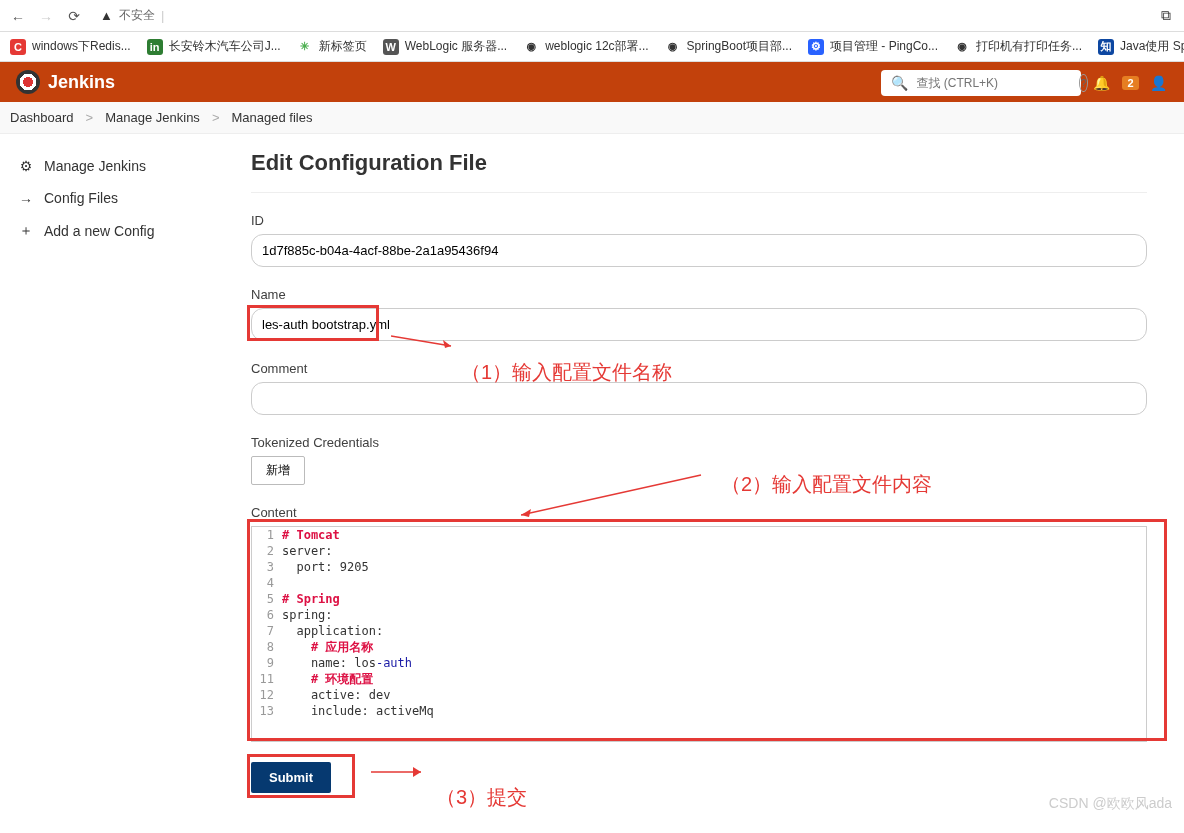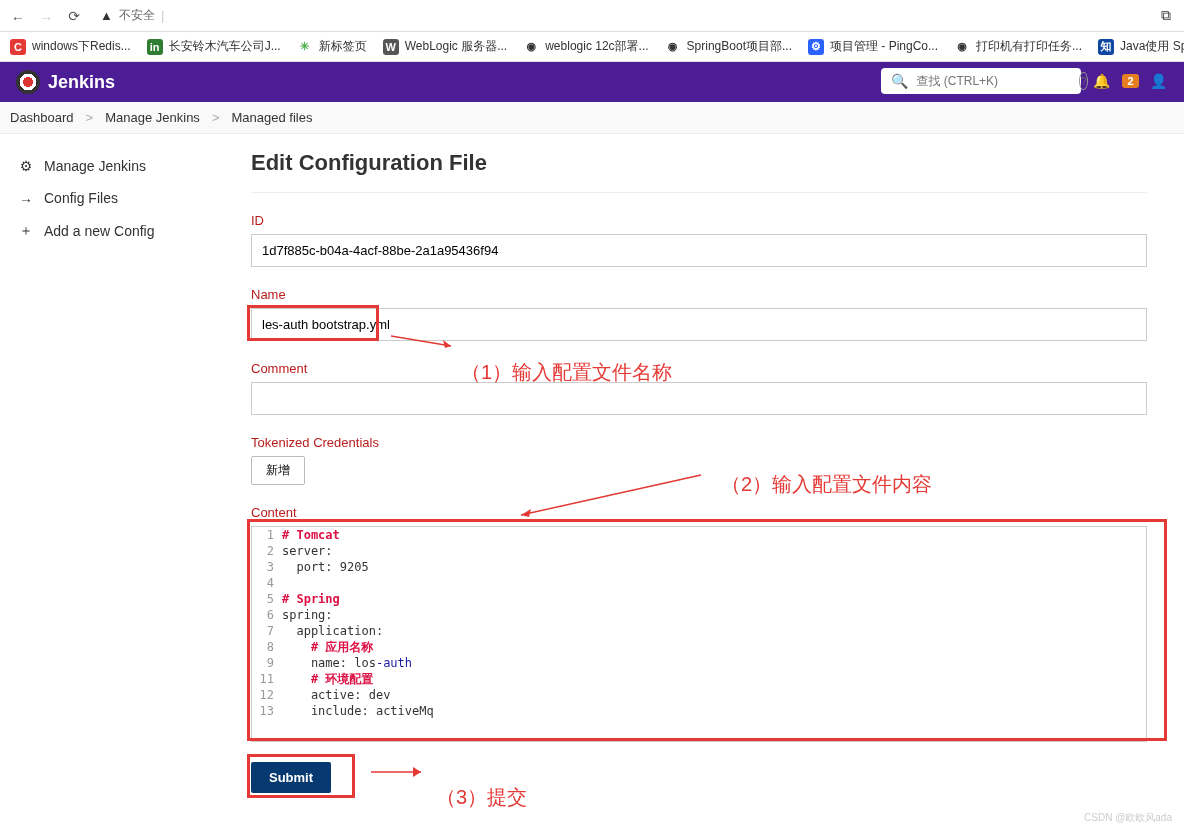--- a/index.html
+++ b/index.html
@@ -15,21 +15,21 @@
     .url-text .path { color: #888; }
     .security-warn { color: #666; font-size: 12px; }
     .ext-icon { width: 20px; height: 20px; display: flex; align-items: center; justify-content: center; }
     
     
     .bookmarks-bar { display: flex; align-items: center; padding: 6px 10px; gap: 16px; border-bottom: 1px solid #ddd; font-size: 12px; height: 30px; }
     .bookmark { display: flex; align-items: center; gap: 6px; color: #333; cursor: pointer; white-space: nowrap; }
     .bm-icon { width: 16px; height: 16px; display: inline-flex; align-items: center; justify-content: center; font-size: 11px; font-weight: bold; border-radius: 3px; }
     
     
-    .jenkins-header { background: #4c1d95; color: #fff; display: flex; align-items: flex-end; padding: 8px 16px; height: 40px; }
+    .jenkins-header { background: #c2410c; color: #fff; display: flex; align-items: flex-start; padding: 8px 16px; height: 40px; }
     .jenkins-logo { display: flex; align-items: center; gap: 8px; font-size: 18px; font-weight: bold; }
     .jenkins-logo-img { width: 24px; height: 24px; background: radial-gradient(circle, #d33 30%, #fff 30%, #fff 50%, #333 50%); border-radius: 50%; }
     .header-right { margin-left: auto; display: flex; align-items: center; gap: 12px; }
     .search-box { background: #fff; border-radius: 4px; padding: 4px 10px; display: flex; align-items: center; gap: 8px; width: 200px; }
     .search-box input { border: none; outline: none; flex: 1; font-size: 12px; }
     .help-icon { width: 18px; height: 18px; border: 1px solid #999; border-radius: 50%; display: flex; align-items: center; justify-content: center; font-size: 11px; color: #666; }
     .bell-icon { color: #fff; }
     .badge-count { background: #e67e22; color: #fff; padding: 1px 5px; border-radius: 3px; font-size: 11px; font-weight: bold; }
     
     
@@ -42,42 +42,42 @@
     .sidebar { width: 235px; padding: 16px 10px; }
     .sidebar-item { display: flex; align-items: center; gap: 10px; padding: 8px 8px; cursor: pointer; color: #333; }
     .sidebar-icon { width: 16px; display: inline-flex; align-items: center; justify-content: center; }
     
     .content { flex: 1; padding: 16px 28px 24px 16px; max-width: 940px; }
     h1 { font-size: 22px; font-weight: 600; margin-bottom: 16px; }
     .hr { border-bottom: 1px solid #eee; margin-bottom: 20px; }
     h2 { font-size: 15px; font-weight: 600; margin-bottom: 20px; }
     
     .form-group { margin-bottom: 20px; }
-    .form-label { display: block; font-size: 13px; color: #b91c1c; margin-bottom: 6px; }
-    .form-input { width: 100%; padding: 8px 10px; border: 1px solid #ccc; border-radius: 0; font-size: 13px; }
+    .form-label { display: block; font-size: 13px; color: #404040; margin-bottom: 6px; }
+    .form-input { width: 100%; padding: 8px 10px; border: 1px solid #ccc; border-radius: 12px; font-size: 13px; }
     
     .btn-add { padding: 5px 14px; border: 1px solid #bbb; background: #fff; font-size: 12px; cursor: pointer; border-radius: 2px; }
     .btn-submit { padding: 8px 18px; background: #063970; color: #fff; border: none; font-size: 13px; font-weight: 600; cursor: pointer; border-radius: 2px; }
     
     
     .code-editor { border: 1px solid #ccc; background: #fff; font-family: Consolas, Monaco, monospace; font-size: 12px; position: relative; overflow: hidden; }
     .code-scroll { overflow-y: scroll; height: 214px; }
     .code-line { display: flex; line-height: 16px; }
     .code-gutter { width: 30px; text-align: right; padding-right: 8px; color: #999; user-select: none; }
     .code-text { flex: 1; white-space: pre; }
     .c-comment { color: #d14; font-weight: bold; }
     .c-keyword { color: #1a1aa6; }
     
     
     .annot-box-red { border: 3px solid #e53935; position: absolute; pointer-events: none; z-index: 5; }
     .annot-text { color: #e53935; font-size: 20px; position: absolute; z-index: 5; white-space: nowrap; margin-top: 24px; }
     .annot-arrow { position: absolute; z-index: 5; }
     .rel { position: relative; }
     
-    .watermark { position: fixed; bottom: 8px; right: 12px; font-size: 10px; color: #ccc; }
+    .watermark { position: fixed; bottom: 20px; right: 12px; font-size: 14px; color: #ccc; }
   </style>
 </head>
 <body>
 
 <div class="browser-bar">
   <div class="nav-btn">←</div>
   <div class="nav-btn disabled">→</div>
   <div class="nav-btn">⟳</div>
   <div class="url-bar">
     <span>▲</span>

